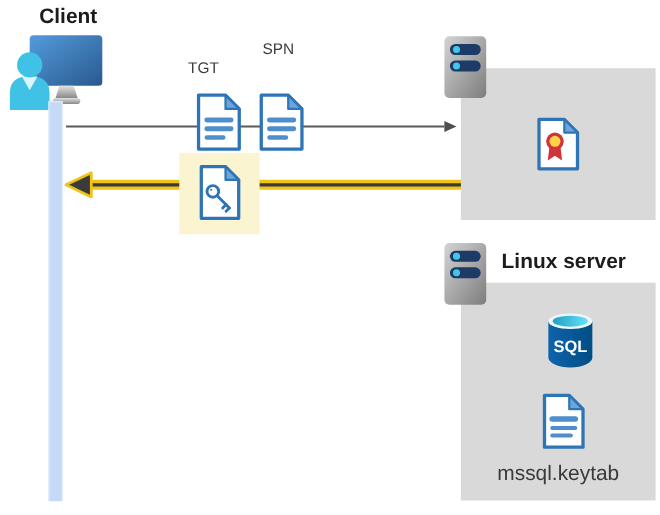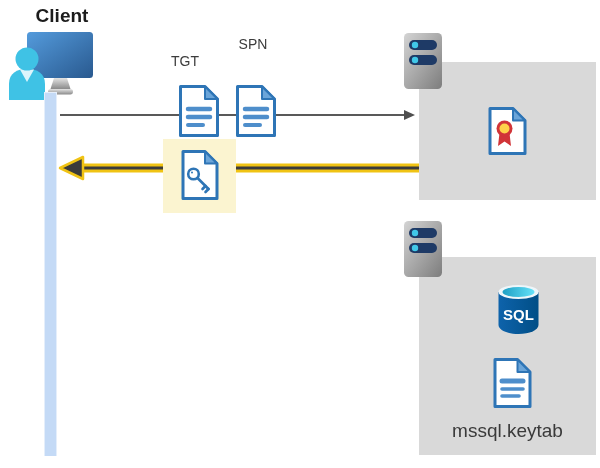--- a/index.html
+++ b/index.html
@@ -139,20 +139,21 @@
   <div class="abs graybox" style="left:419px;top:257px;width:177px;height:198px"></div>
 
   <svg class="abs" style="left:403px;top:220px" width="40" height="58" viewBox="0 0 40 58">
     <rect x="1" y="1" width="38" height="56" rx="4.5" fill="url(#gradServer)"></rect>
     <rect x="6" y="8" width="28" height="10" rx="5" fill="#1e3a66"></rect>
     <rect x="6" y="23" width="28" height="10" rx="5" fill="#1e3a66"></rect>
     <circle cx="12" cy="13" r="3.2" fill="#41c8e8"></circle>
     <circle cx="12" cy="28" r="3.2" fill="#41c8e8"></circle>
   </svg>
 
+  <div class="abs title" style="left:456px;top:228px;width:140px">Linux server</div>
 
   <svg class="abs" style="left:496px;top:282px" width="45" height="54" viewBox="0 0 45 54">
     <path d="M2.5,10 V43 C2.5,48 11.4,52 22.5,52 C33.6,52 42.5,48 42.5,43 V10 Z" fill="url(#gradSqlBody)"></path>
     <ellipse cx="22.5" cy="10" rx="20" ry="7" fill="#eef6fa"></ellipse>
     <ellipse cx="22.5" cy="10" rx="16" ry="5" fill="url(#gradSqlTop)"></ellipse>
     <text x="22.5" y="38" text-anchor="middle" font-family="Liberation Sans, sans-serif" font-size="15" font-weight="bold" fill="#ffffff">SQL</text>
   </svg>
 
   <svg class="abs" style="left:492px;top:357px" width="41" height="52" viewBox="0 0 41 52">
     <path d="M3,2.5 H25.5 L38,15 V49.5 H3 Z" fill="#ffffff" stroke="#2e75b6" stroke-width="3" stroke-linejoin="round"></path>

